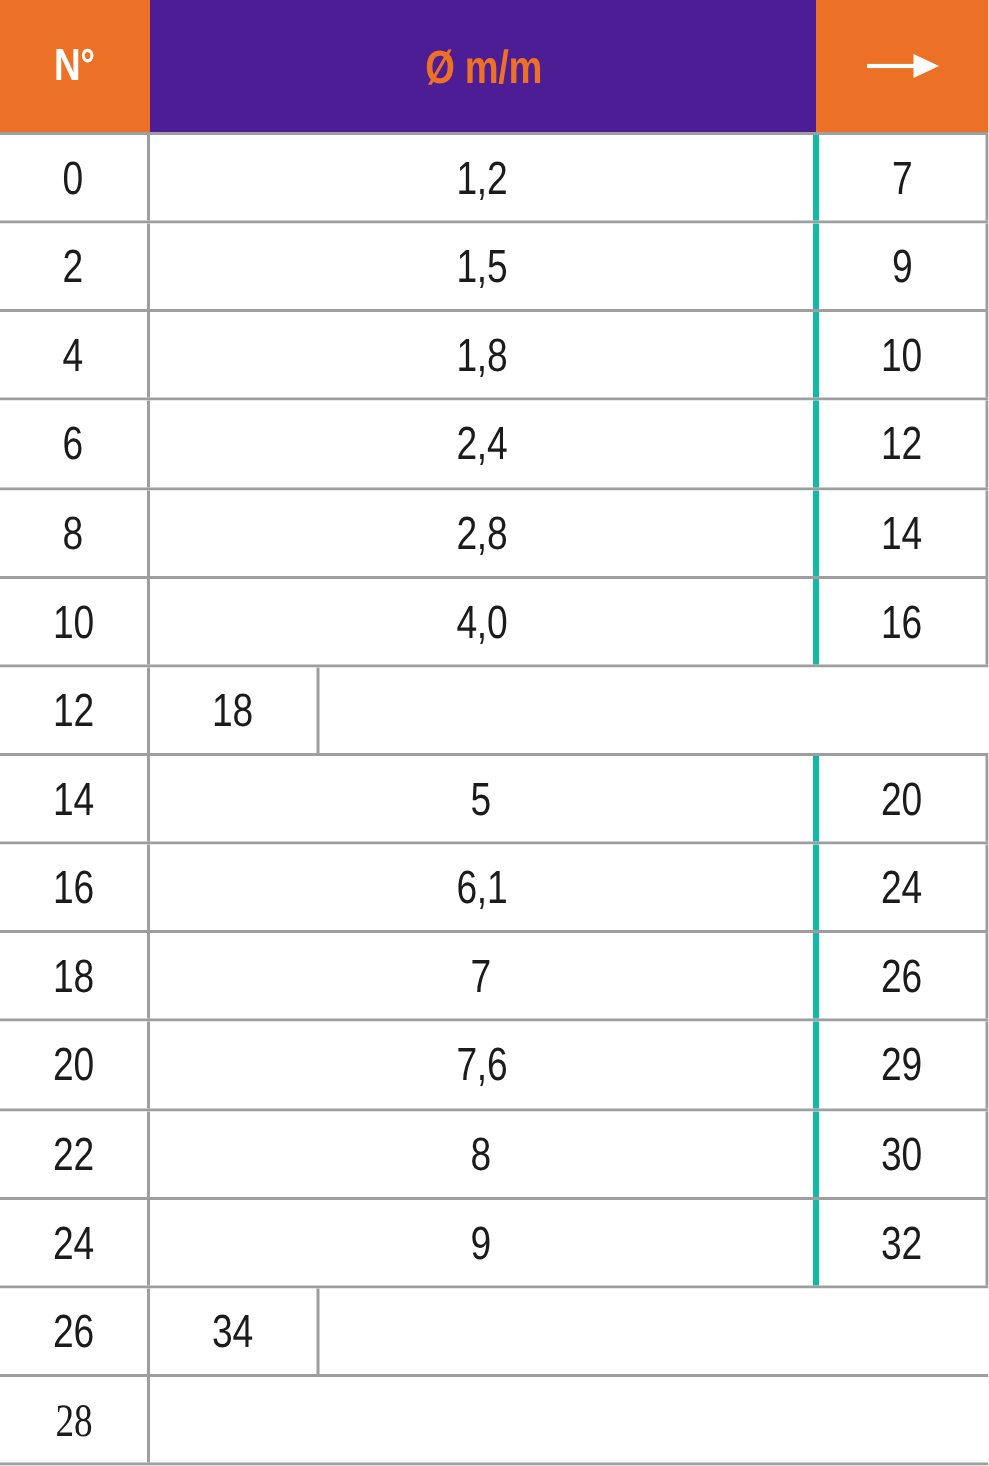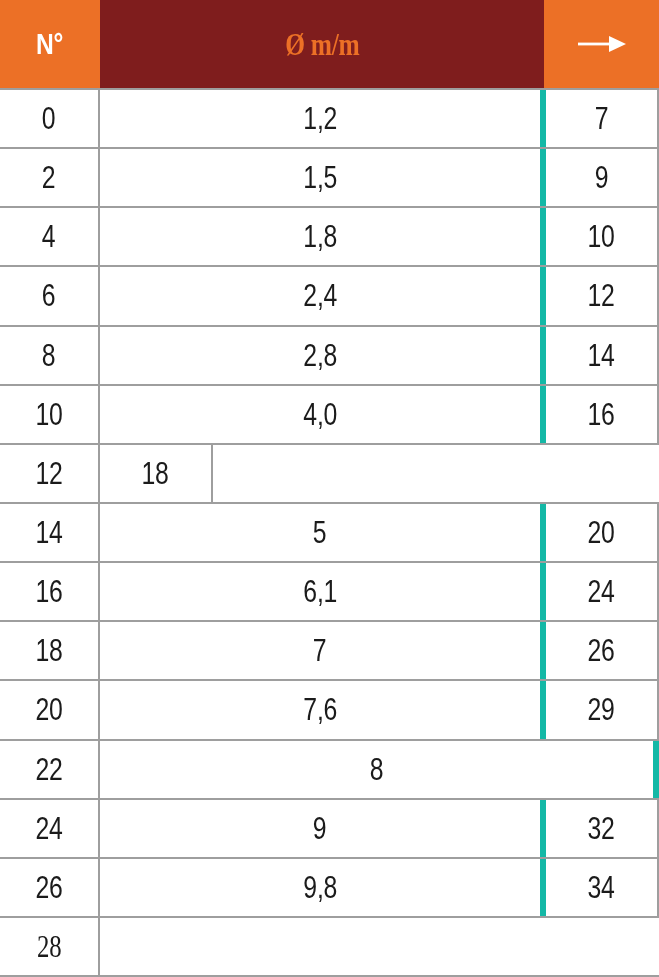--- a/index.html
+++ b/index.html
@@ -28,22 +28,21 @@
     justify-content:center;
     overflow:hidden;
   }
   .th-no {
     width:100px;
     flex:0 0 100px;
     background:#EC7026;
   }
   .th-dia {
     flex:1 1 auto;
-    background:#7f1d1d;
-    font-family:Liberation Serif, serif;
+    background:#4c1d95;
   }
   .th-arrow {
     width:115px;
     flex:0 0 115px;
     background:#EC7026;
   }
   .th-label {
     font-weight:bold;
     font-size:30px;
     line-height:1;
@@ -79,21 +78,21 @@
     justify-content:center;
     overflow:hidden;
   }
   .td-no {
     width:100px;
     flex:0 0 100px;
     border-right:2px solid #9e9e9e;
   }
   .td-dia {
     flex:1 1 auto;
-    border-right:6px solid #14b8a6;
+    border-right:4px solid #14b8a6;
   }
   .td-len {
     width:113px;
     flex:0 0 113px;
     border-right:2px solid #9e9e9e;
   }
   .cell-text {
     font-size:31px;
     line-height:1;
     color:#1b1b1b;
@@ -245,39 +244,39 @@
           <span class="cell-text">29</span>
         </div>
       </div>
       <div class="tr">
         <div class="td td-no">
           <span class="cell-text">22</span>
         </div>
         <div class="td td-dia">
           <span class="cell-text">8</span>
         </div>
+        <div class="td td-len">
+          <span class="cell-text">30</span>
+        </div>
       </div>
       <div class="tr">
         <div class="td td-no">
           <span class="cell-text">24</span>
         </div>
         <div class="td td-dia">
           <span class="cell-text">9</span>
         </div>
         <div class="td td-len">
           <span class="cell-text">32</span>
         </div>
       </div>
       <div class="tr">
         <div class="td td-no">
           <span class="cell-text">26</span>
         </div>
-        <div class="td td-dia">
-          <span class="cell-text">9,8</span>
-        </div>
         <div class="td td-len">
           <span class="cell-text">34</span>
         </div>
       </div>
       <div class="tr">
         <div class="td td-no">
           <span class="cell-text">28</span>
         </div>
       </div>
     </div>

